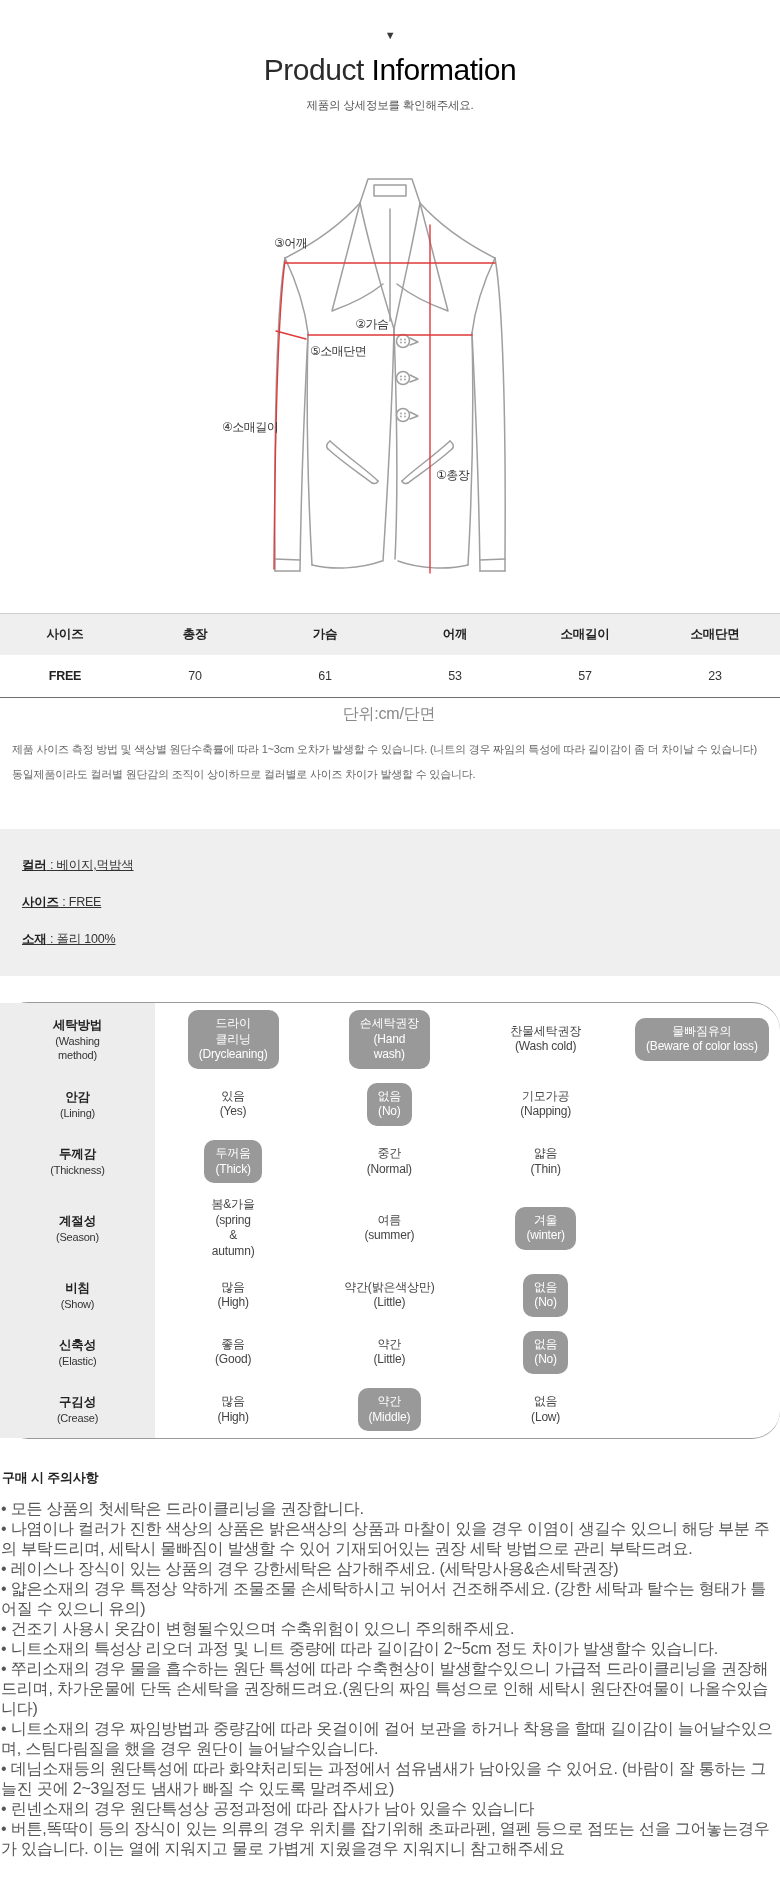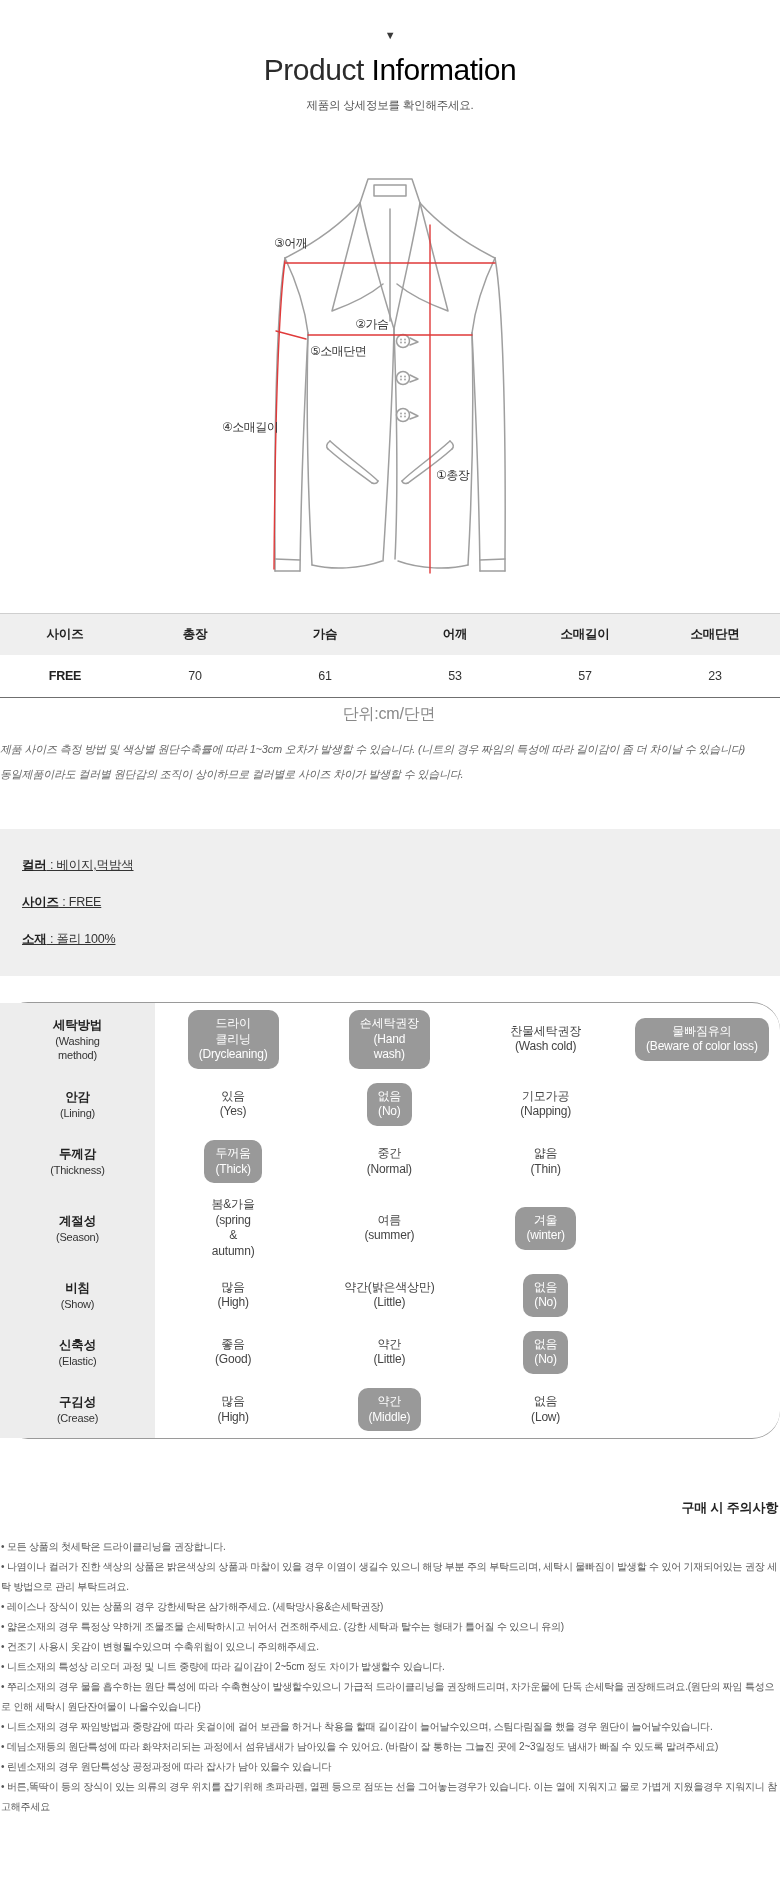--- a/index.html
+++ b/index.html
@@ -20,39 +20,39 @@
 
   .size-table{margin-top:30px;border-top:1px solid #cfcfcf;border-bottom:1px solid #6f6f6f;}
   .size-head{display:grid;grid-template-columns:repeat(6,1fr);background:#efefef;}
   .size-head div{padding:12px 0;text-align:center;font-weight:700;font-size:12.5px;color:#222;}
   .size-row{display:grid;grid-template-columns:repeat(6,1fr);}
   .size-row div{padding:14px 0;text-align:center;font-size:12.5px;color:#333;}
   .size-row div.b{font-weight:700;color:#222;}
   .unit{text-align:center;font-size:16px;color:#888;padding:6px 2px 0 0;}
 
   .size-notes{margin-top:12px;font-size:11px;color:#666;line-height:1.55;}
-  .size-notes div{padding:4px 0;font-style:italic;}
+  .size-notes div{padding:4px 12px;}
 
   .summary{margin-top:42px;background:#efefef;padding:18px 22px;text-decoration:underline;}
   .summary .line{padding:10px 0;font-size:12.5px;color:#333;}
   .summary .lbl{font-weight:700;color:#222;}
 
   .attrs{margin-top:26px;border-top:1px solid #9a9a9a;border-bottom:1px solid #9a9a9a;border-radius:28px;}
   .attr-row{display:grid;grid-template-columns:155px 1fr 1fr 1fr 1fr;align-items:center;}
   .attr-label{background:#ededed;align-self:stretch;display:flex;flex-direction:column;justify-content:center;text-align:center;padding:8px 4px;}
   .attr-label .ko{font-weight:700;font-size:12.5px;color:#222;}
   .attr-label .en{font-size:11px;color:#333;white-space:pre-line;line-height:1.3;}
   .attr-cell{text-align:center;padding:7px 2px;}
   .opt{font-size:12px;color:#444;line-height:1.3;}
   .opt .ko,.opt .en{white-space:pre-line;}
   .pill{display:inline-block;background:#999;color:#fff;border-radius:10px;padding:6px 11px;max-width:150px;}
   .pill .ko,.pill .en{color:#fff;}
 
-  .section-title{margin-top:60px;font-weight:700;font-size:13px;color:#222;padding:0 2px;text-align:right;}
-  .bullets{margin-top:20px;font-size:10px;color:#555;line-height:20px;}
+  .section-title{margin-top:30px;font-weight:700;font-size:13px;color:#222;padding:0 2px;}
+  .bullets{margin-top:12px;font-size:16px;color:#555;line-height:20px;}
   .bullets div{padding:0 1px;}
 </style>
 </head>
 <body>
 
 <div class="top">
   <div class="tri">▼</div>
   <div class="title"><span class="light">Product</span>&nbsp;<span class="bold">Information</span></div>
   <div class="subtitle">제품의 상세정보를 확인해주세요.</div>
 </div>

